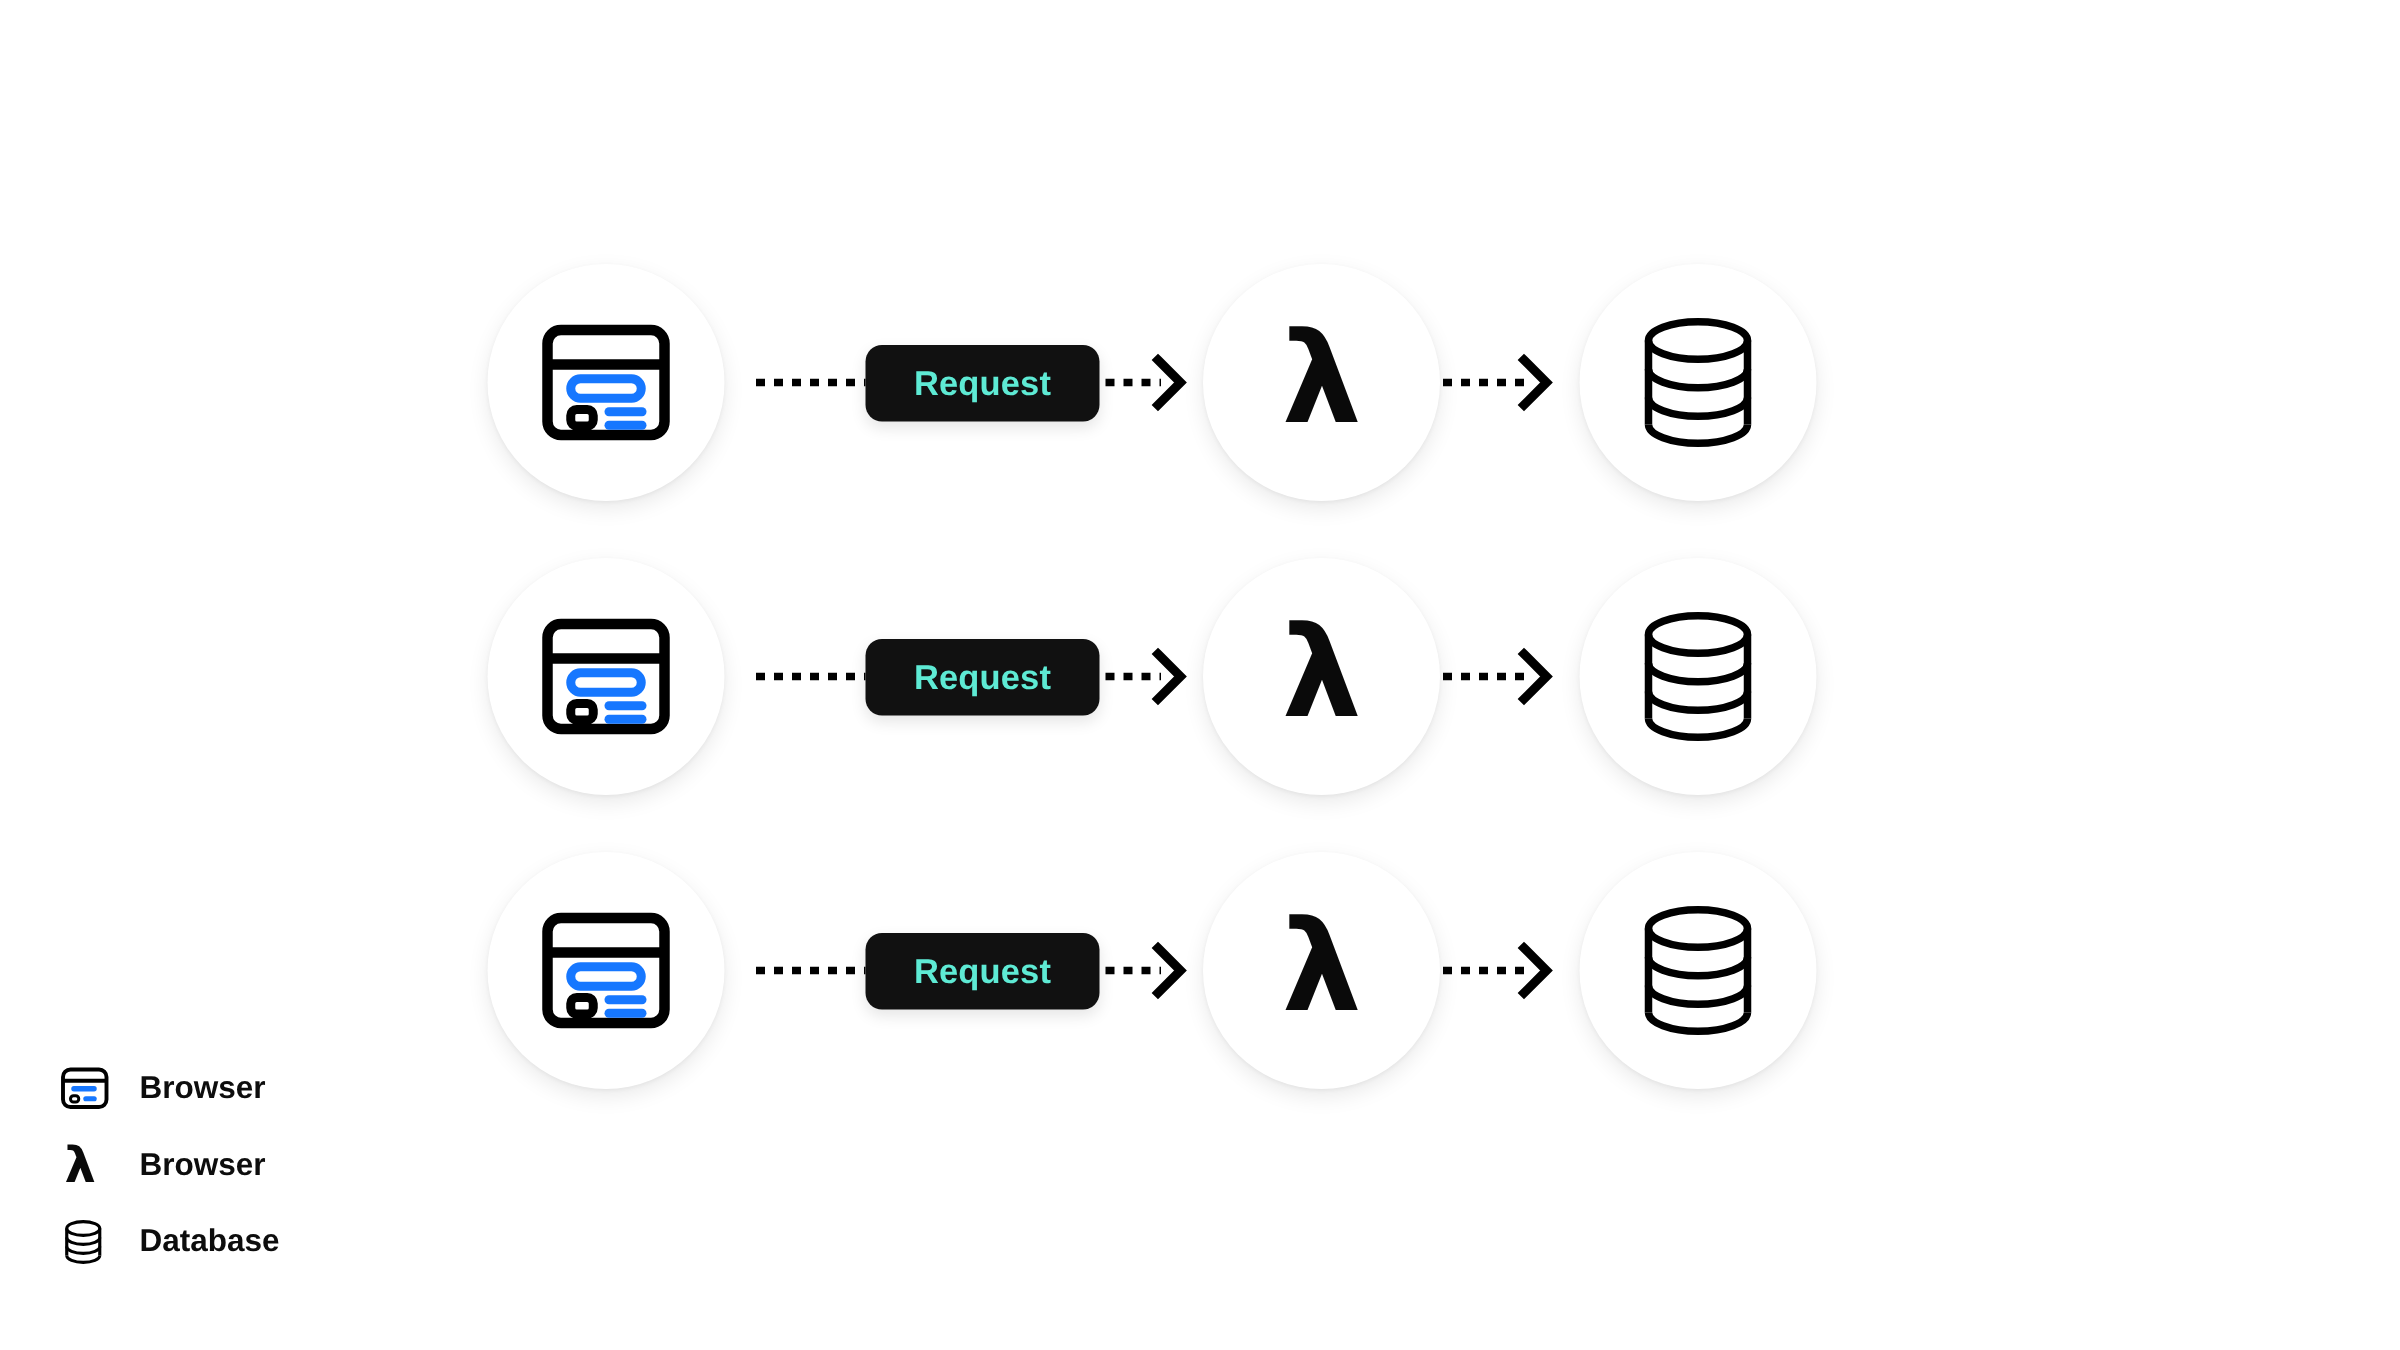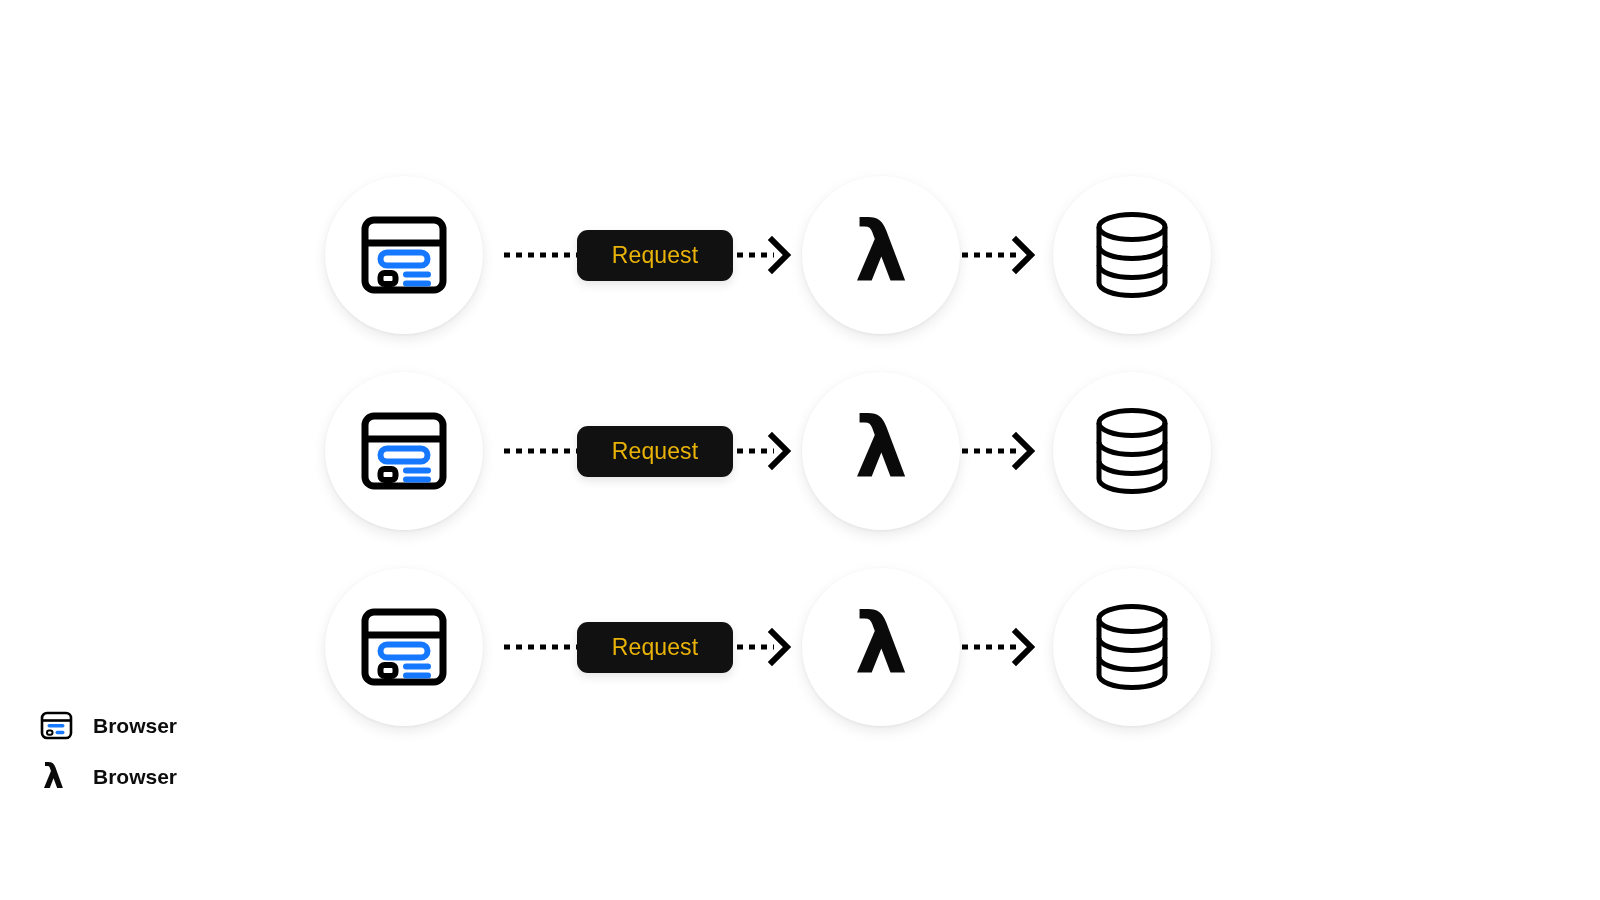--- a/index.html
+++ b/index.html
@@ -69,23 +69,23 @@
 
   
   .badge {
     position: absolute;
     left: 577px;
     top: 60px;
     width: 156px;
     height: 51px;
     background: #111111;
     border-radius: 11px;
-    color: #eab308;
+    color: #5eead4;
     font-size: 23px;
-    font-weight: 400;
+    font-weight: 700;
     letter-spacing: 0.1px;
     display: flex;
     align-items: center;
     justify-content: center;
     box-shadow: 0 4px 10px rgba(0,0,0,0.10);
   }
 
   
   #legend {
     position: absolute;
@@ -299,14 +299,27 @@
     <span class="legend-label">Browser</span>
   </div>
 
   <div class="legend-item">
     <span class="legend-icon">
       <span class="legend-lambda">λ</span>
     </span>
     <span class="legend-label">Browser</span>
   </div>
 
+  <div class="legend-item">
+    <span class="legend-icon">
+      <svg width="31" height="32" viewBox="0 0 31 32">
+        <ellipse cx="15.5" cy="7" rx="11" ry="4.6" fill="none" stroke="#000" stroke-width="2.1"></ellipse>
+        <path d="M4.5,7 L4.5,25" fill="none" stroke="#000" stroke-width="2.1"></path>
+        <path d="M26.5,7 L26.5,25" fill="none" stroke="#000" stroke-width="2.1"></path>
+        <path d="M4.5,25 A11,4.6 0 0 0 26.5,25" fill="none" stroke="#000" stroke-width="2.1"></path>
+        <path d="M4.5,13 A11,4.6 0 0 0 26.5,13" fill="none" stroke="#000" stroke-width="2.1"></path>
+        <path d="M4.5,19 A11,4.6 0 0 0 26.5,19" fill="none" stroke="#000" stroke-width="2.1"></path>
+      </svg>
+    </span>
+    <span class="legend-label">Database</span>
+  </div>
 
 </div>
 
 </body></html>

